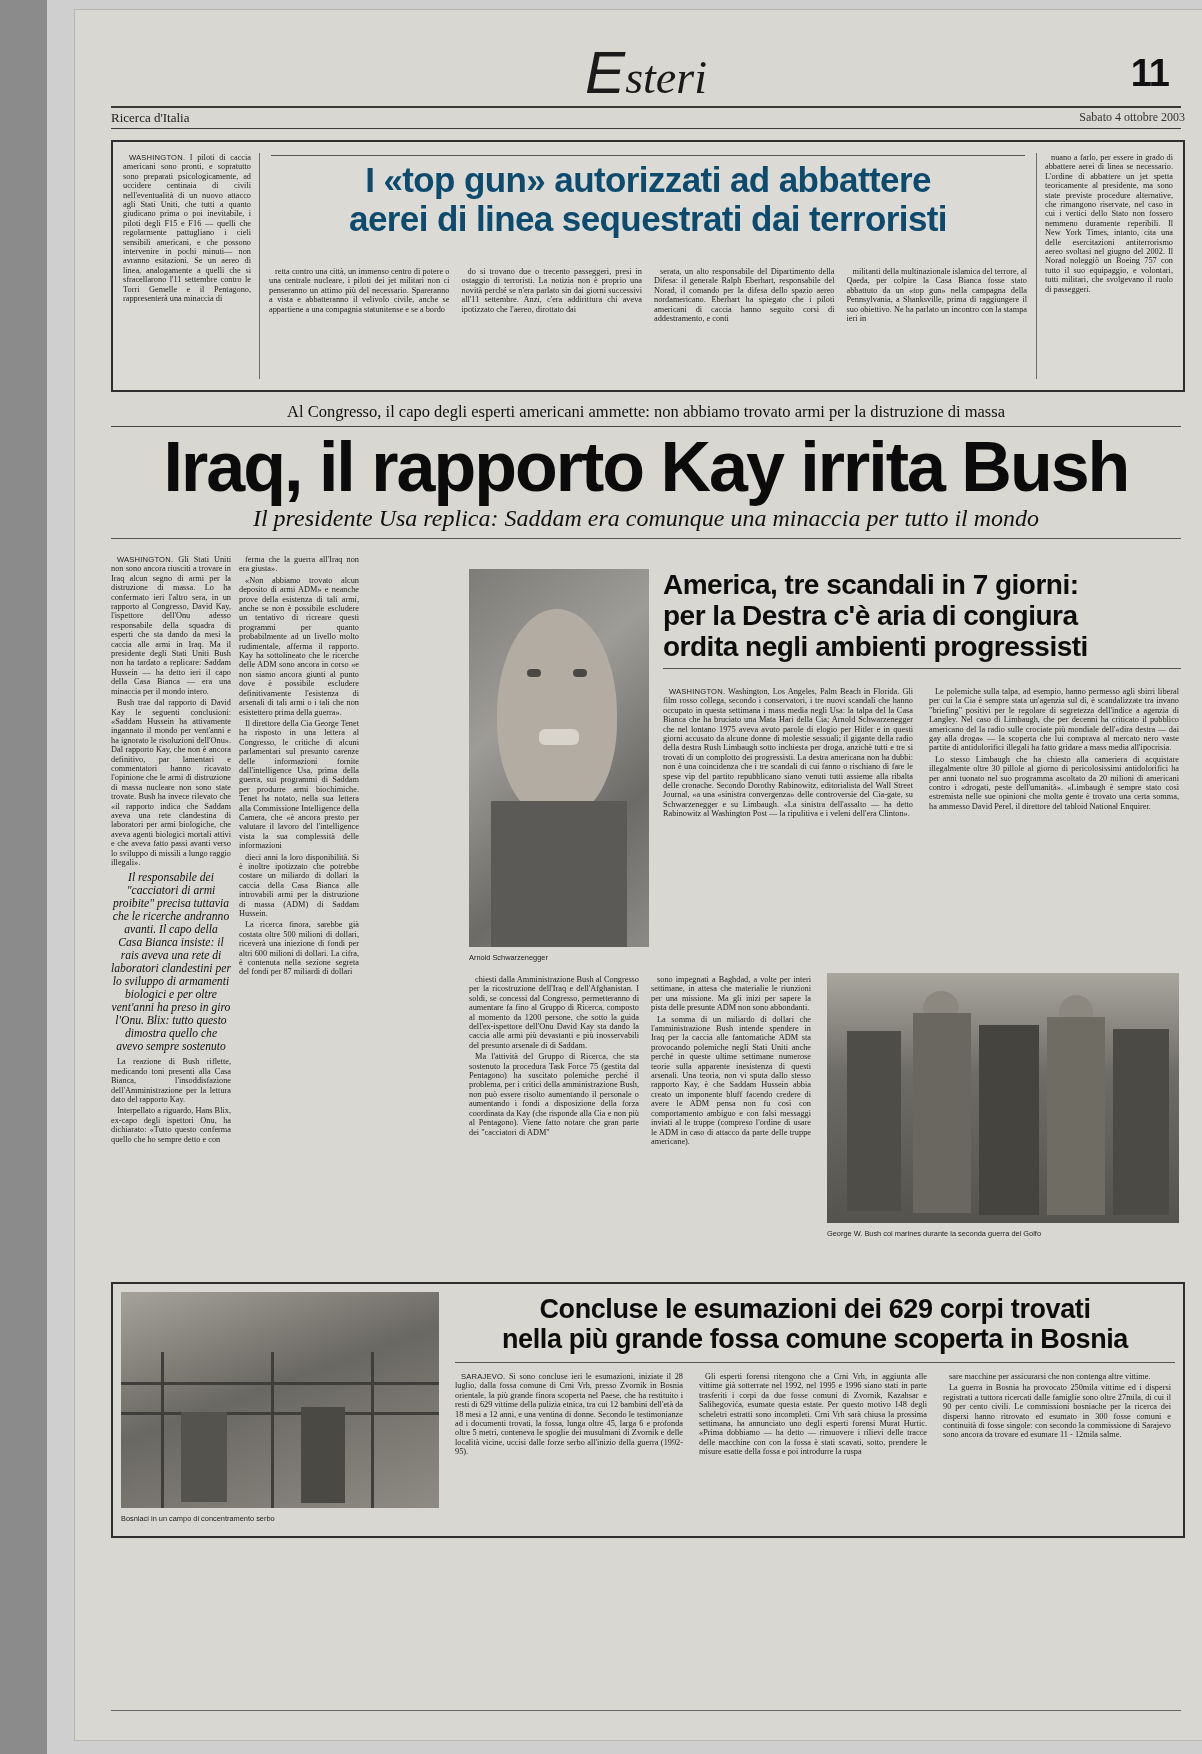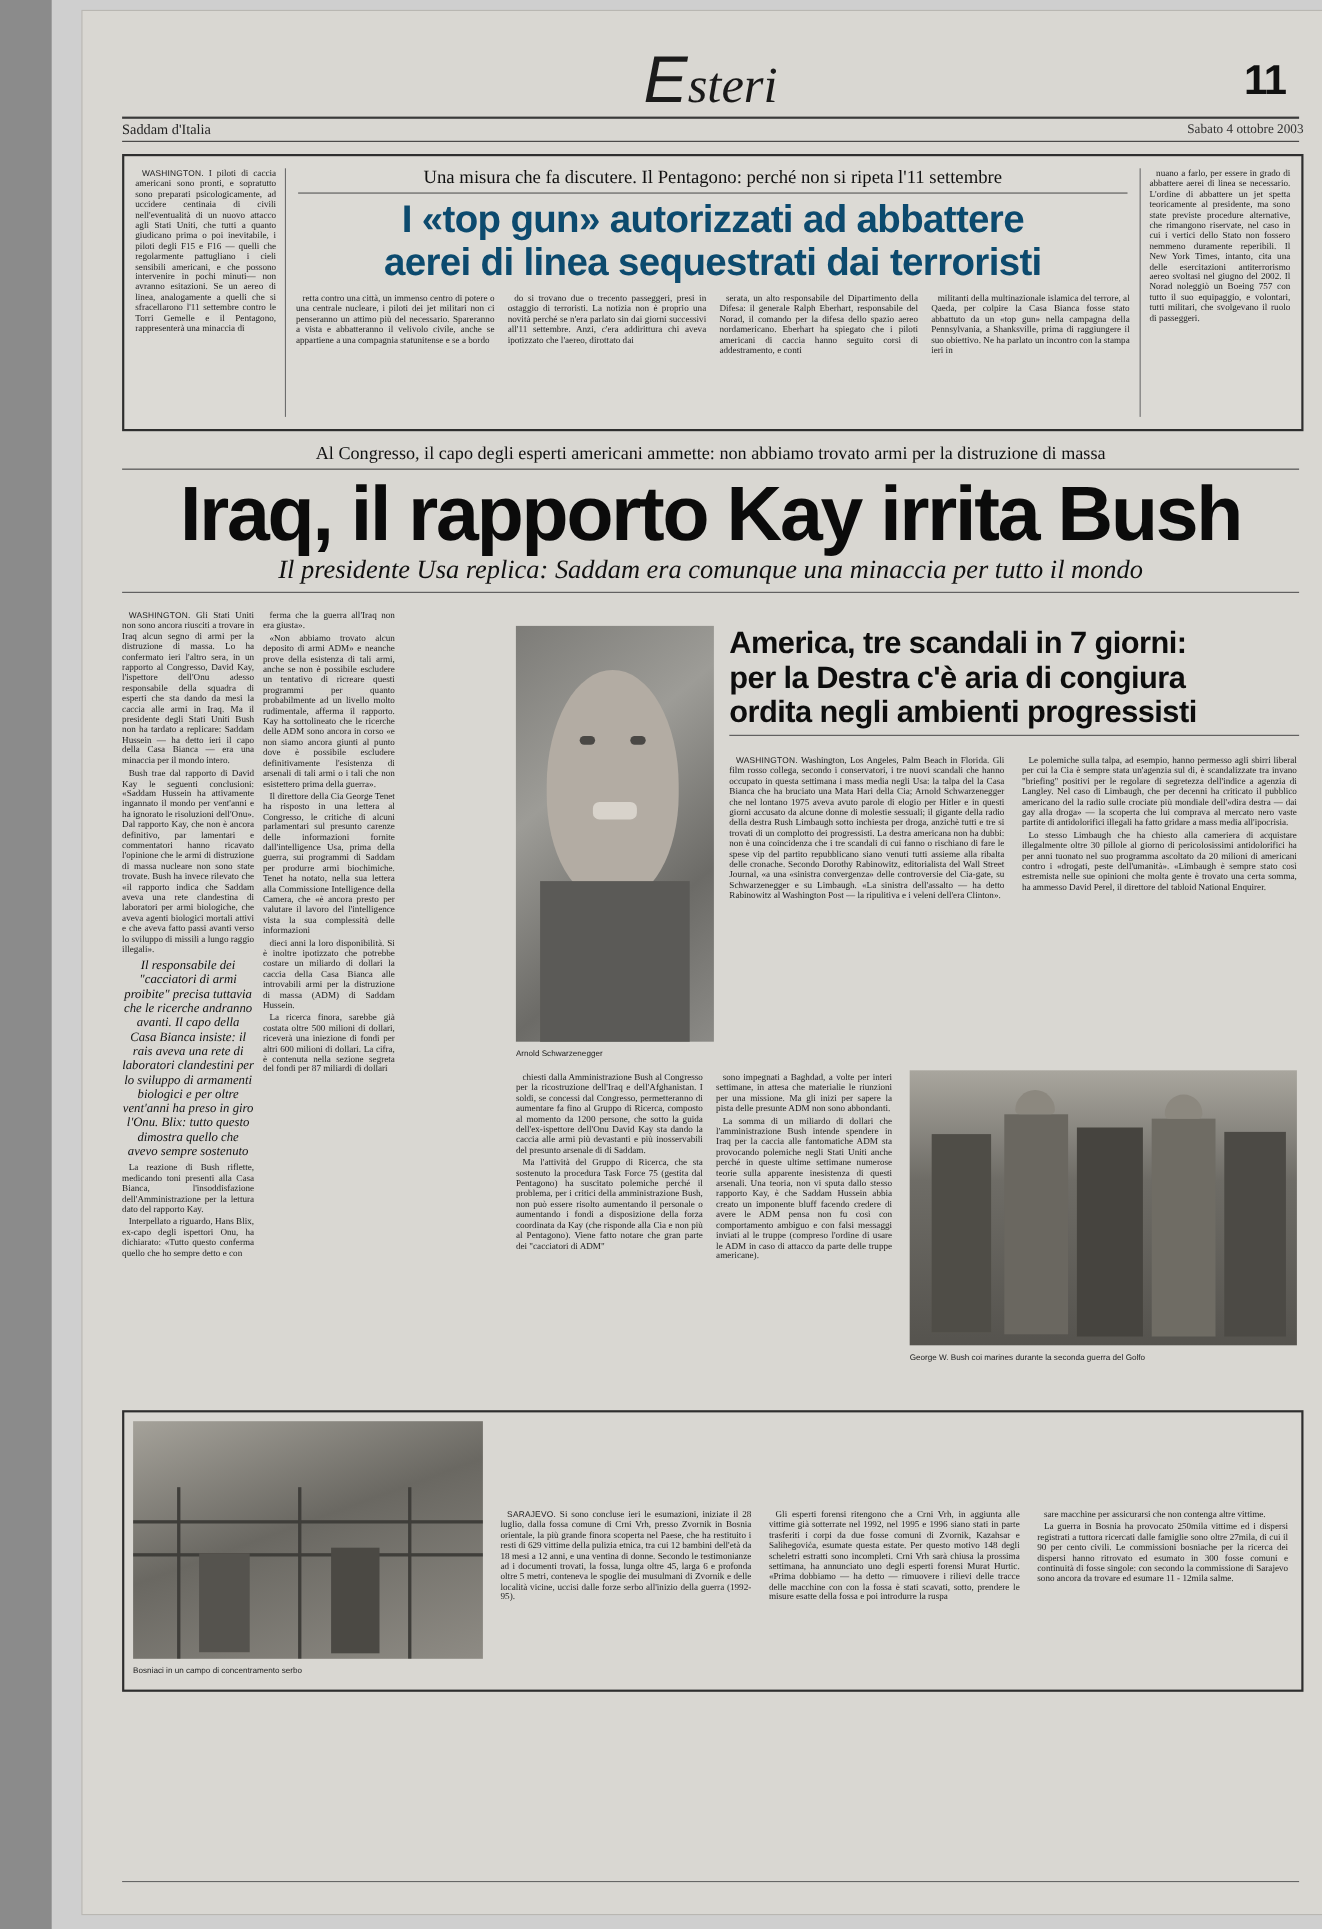--- a/index.html
+++ b/index.html
@@ -70,38 +70,37 @@
 <div class="page">
  <div class="sheet">
 
   <div class="masthead">
     <div class="sect">
       <span class="cap">E</span><span>steri</span>
     </div>
     <div class="pagenum">11</div>
   </div>
   <div class="ruleA"></div>
-  <div class="paper">Saddam d'Italia</div>
+  <div class="paper">Ricerca d'Italia</div>
   <div class="dateline">Sabato 4 ottobre 2003</div>
   <div class="ruleB"></div>
 
   <div class="box1">
     <div class="inner">
       <div class="b1col l col">
         <p><span class="city">WASHINGTON.</span>
         <span>I piloti di caccia americani sono pronti, e sopratutto sono preparati psicologicamente, ad uccidere centinaia di civili nell'eventualità di un nuovo attacco agli Stati Uniti, che tutti a quanto giudicano prima o poi inevitabile, i piloti degli F15 e F16 — quelli che regolarmente pattugliano i cieli sensibili americani, e che possono intervenire in pochi minuti— non avranno esitazioni. Se un aereo di linea, analogamente a quelli che si sfracellarono l'11 settembre contro le Torri Gemelle e il Pentagono, rappresenterà una minaccia di</span></p>
       </div>
       <div class="vline" style="left:140px;"></div>
       <div class="b1col r col">
         <p><span>nuano a farlo, per essere in grado di abbattere aerei di linea se necessario. L'ordine di abbattere un jet spetta teoricamente al presidente, ma sono state previste procedure alternative, che rimangono riservate, nel caso in cui i vertici dello Stato non fossero nemmeno duramente reperibili. Il New York Times, intanto, cita una delle esercitazioni antiterrorismo aereo svoltasi nel giugno del 2002. Il Norad noleggiò un Boeing 757 con tutto il suo equipaggio, e volontari, tutti militari, che svolgevano il ruolo di passeggeri.</span></p>
       </div>
       <div class="vline" style="right:140px;"></div>
 
       <div style="position:absolute;left:152px;right:152px;top:4px;">
-        <div class="kicker">Una misura che fa discutere. Il Pentagono: perché non si ripeta l'11 settembre</div>
         <div style="height:1px;background:#555;margin:4px 0 4px 0;"></div>
         <div class="head1">I «top gun» autorizzati ad abbattere</div>
         <div class="head1">aerei di linea sequestrati dai terroristi</div>
       </div>
 
       <div class="b1body col">
         <p>retta contro una città, un immenso centro di potere o una centrale nucleare, i piloti dei jet militari non ci penseranno un attimo più del necessario. Spareranno a vista e abbatteranno il velivolo civile, anche se appartiene a una compagnia statunitense e se a bordo</p>
         <p>do si trovano due o trecento passeggeri, presi in ostaggio di terroristi. La notizia non è proprio una novità perché se n'era parlato sin dai giorni successivi all'11 settembre. Anzi, c'era addirittura chi aveva ipotizzato che l'aereo, dirottato dai</p>
         <p>serata, un alto responsabile del Dipartimento della Difesa: il generale Ralph Eberhart, responsabile del Norad, il comando per la difesa dello spazio aereo nordamericano. Eberhart ha spiegato che i piloti americani di caccia hanno seguito corsi di addestramento, e conti</p>
         <p>militanti della multinazionale islamica del terrore, al Qaeda, per colpire la Casa Bianca fosse stato abbattuto da un «top gun» nella campagna della Pennsylvania, a Shanksville, prima di raggiungere il suo obiettivo. Ne ha parlato un incontro con la stampa ieri in</p>
@@ -190,20 +189,25 @@
       <div style="position:absolute;left:0;top:90px;width:318px;height:3px;background:#3f3e3a;"></div>
       <div style="position:absolute;left:0;top:120px;width:318px;height:3px;background:#3f3e3a;"></div>
       <div style="position:absolute;left:40px;top:60px;width:3px;height:156px;background:#3f3e3a;"></div>
       <div style="position:absolute;left:150px;top:60px;width:3px;height:156px;background:#3f3e3a;"></div>
       <div style="position:absolute;left:250px;top:60px;width:3px;height:156px;background:#3f3e3a;"></div>
       <div style="position:absolute;left:60px;top:120px;width:46px;height:90px;background:#55534e;"></div>
       <div style="position:absolute;left:180px;top:115px;width:44px;height:96px;background:#4b4944;"></div>
     </div>
     <div class="cap" style="position:absolute;left:8px;top:228px;width:318px;">Bosniaci in un campo di concentramento serbo</div>
 
+    <div style="position:absolute;left:342px;top:10px;right:8px;">
+      <div class="head3">Concluse le esumazioni dei 629 corpi trovati</div>
+      <div class="head3">nella più grande fossa comune scoperta in Bosnia</div>
+      <div style="height:1px;background:#555;margin-top:8px;"></div>
+    </div>
 
     <div class="col" style="position:absolute;left:342px;top:88px;width:228px;">
       <p><span class="city">SARAJEVO.</span>
          <span>Si sono concluse ieri le esumazioni, iniziate il 28 luglio, dalla fossa comune di Crni Vrh, presso Zvornik in Bosnia orientale, la più grande finora scoperta nel Paese, che ha restituito i resti di 629 vittime della pulizia etnica, tra cui 12 bambini dell'età da 18 mesi a 12 anni, e una ventina di donne. Secondo le testimonianze ad i documenti trovati, la fossa, lunga oltre 45, larga 6 e profonda oltre 5 metri, conteneva le spoglie dei musulmani di Zvornik e delle località vicine, uccisi dalle forze serbo all'inizio della guerra (1992-95).</span></p>
     </div>
     <div class="col" style="position:absolute;left:586px;top:88px;width:228px;">
       <p>Gli esperti forensi ritengono che a Crni Vrh, in aggiunta alle vittime già sotterrate nel 1992, nel 1995 e 1996 siano stati in parte trasferiti i corpi da due fosse comuni di Zvornik, Kazahsar e Salihegovića, esumate questa estate. Per questo motivo 148 degli scheletri estratti sono incompleti. Crni Vrh sarà chiusa la prossima settimana, ha annunciato uno degli esperti forensi Murat Hurtic. «Prima dobbiamo — ha detto — rimuovere i rilievi delle tracce delle macchine con con la fossa è stati scavati, sotto, prendere le misure esatte della fossa e poi introdurre la ruspa</p>
     </div>
     <div class="col" style="position:absolute;left:830px;top:88px;width:228px;">
       <p>sare macchine per assicurarsi che non contenga altre vittime.</p>

